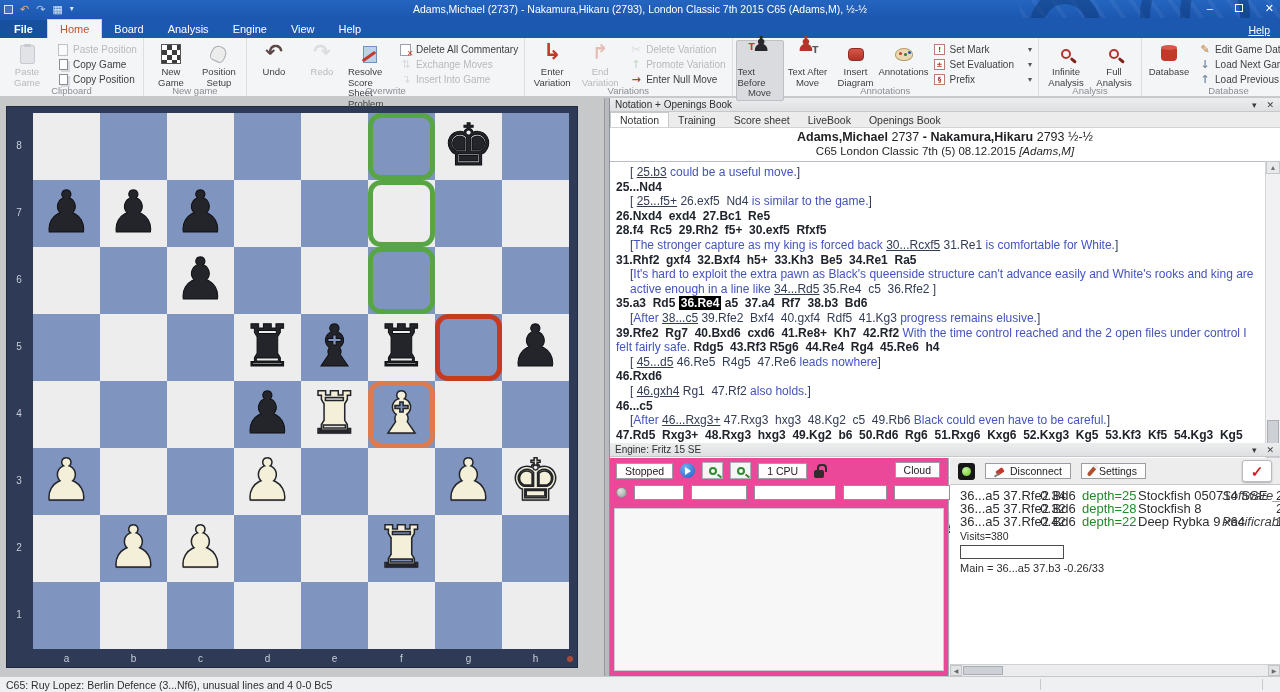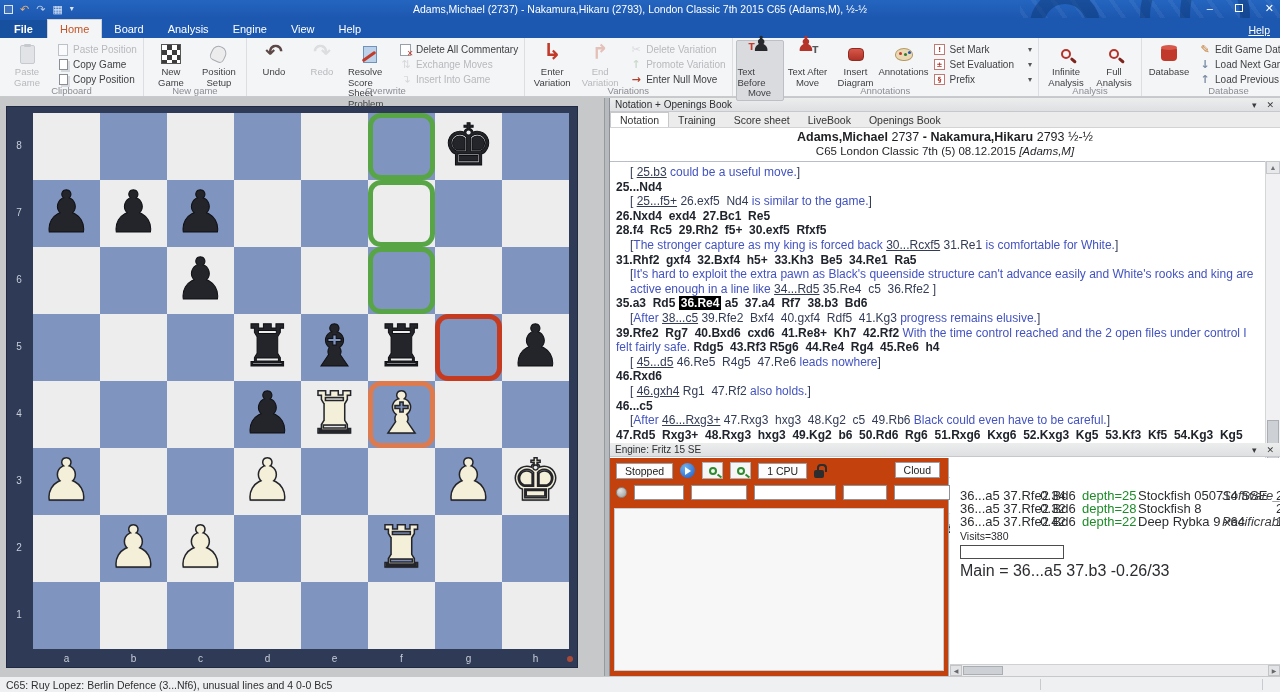--- a/index.html
+++ b/index.html
@@ -141,21 +141,21 @@
   .sym-sm{font-size:11px !important;letter-spacing:-2px;}
   .sym-ub{border-bottom:1.5px solid #2f3033;line-height:13px;}
   .sym-ob{border-top:1.5px solid #2f3033;line-height:13px;}
   .i-eraser{width:15px;height:8px;transform:skewX(-20deg);background:linear-gradient(90deg,#8fa0d8 45%,#c9ccd2 45%);border:1px solid #85878c;}
   .i-bulb{width:9px;height:9px;border-radius:50%;background:#e9e6c0;border:1px solid #a9a68a;position:relative;}
   .i-bulb::after{content:"";position:absolute;left:2px;top:8px;width:4px;height:3px;background:#a9a68a;}
 
   
   .ecap{top:345px;}
   .ebody{position:absolute;top:360px;left:0;right:0;bottom:0;}
-  .eleft{position:absolute;left:0;top:0;width:339px;bottom:0;background:#c2410c;border-right:1px solid #a6a9ad;}
+  .eleft{position:absolute;left:0;top:0;width:339px;bottom:0;background:#ec4899;border-right:1px solid #a6a9ad;}
   .ectl{position:absolute;left:6px;top:4px;display:flex;align-items:center;gap:7px;}
   .btn{background:#fdfdfd;border:1px solid #9a9da1;font-size:10.5px;padding:1px 8px;color:#222;display:inline-flex;align-items:center;gap:5px;}
   .icobtn{width:21px;height:17px;background:#f6f6f6;border:1px solid #aeb0b3;display:flex;align-items:center;justify-content:center;}
   .icon-play{width:15px;height:15px;border-radius:50%;background:radial-gradient(circle at 35% 30%,#6db2ef,#1b59c8);position:relative;}
   .icon-play::after{content:"";position:absolute;left:5px;top:4px;border-left:6px solid #fff;border-top:4px solid transparent;border-bottom:4px solid transparent;}
   .icon-magmini{width:8px;height:8px;border:2px solid #2e8b2e;border-radius:50%;position:relative;}
   .icon-magmini::after{content:"";position:absolute;left:6px;top:6px;width:5px;height:2px;background:#2e8b2e;transform:rotate(40deg);}
   .icon-lock{width:10px;height:8px;background:#2d2d2d;border-radius:2px;position:relative;margin-top:6px;}
   .icon-lock::before{content:"";position:absolute;left:3px;top:-6px;width:6px;height:6px;border:2px solid #2d2d2d;border-bottom:none;border-radius:4px 4px 0 0;}
   .cloudbtn{position:absolute;right:8px;top:4px;}
@@ -173,21 +173,21 @@
   .i-wrench{width:4px;height:12px;background:#b05030;border-radius:2px;transform:rotate(40deg);position:relative;}
   .i-wrench::after{content:"";position:absolute;left:-1px;top:-2px;width:6px;height:4px;background:#ededee;border-radius:50%;}
   .checkbtn{position:absolute;right:8px;top:2px;width:30px;height:22px;background:#fff;border:1px solid #b9bbbe;border-radius:3px;box-shadow:0 1px 2px rgba(0,0,0,.25);color:#c22;font-size:15px;font-weight:bold;text-align:center;line-height:21px;}
   .erows{position:absolute;left:0;right:0;top:30px;}
   .erow{position:relative;height:13px;font-size:13px;color:#2c2d30;white-space:nowrap;}
   .erow span{position:absolute;top:0;}
   .cm{left:10px;} .ce{left:86px;} .cd{left:132px;color:#1d8c28;}
   .cn{left:188px;} .cu{left:272px;font-style:italic;color:#3c3d40;} .ct{left:326px;}
   .evisits{position:absolute;left:10px;top:72px;font-size:10.5px;color:#2c2d30;}
   .maininput{position:absolute;left:10px;top:87px;width:104px;height:14px;border:1px solid #4c4c4c;background:#fff;}
-  .mainline{position:absolute;left:10px;top:104px;font-size:16px;color:#2c2d30;white-space:nowrap;}
+  .mainline{position:absolute;left:10px;top:104px;font-size:11px;color:#2c2d30;white-space:nowrap;}
   .hsb{position:absolute;left:0;right:0;bottom:0;height:12px;background:#ececee;border-top:1px solid #cfd0d2;}
   .hsb .harr{position:absolute;top:0;width:12px;height:11px;background:#e2e3e5;border:1px solid #c2c4c7;font-size:6px;text-align:center;line-height:10px;color:#66686c;}
   .hsb .hthumb{position:absolute;left:13px;top:1px;width:40px;height:9px;background:#cdd0d4;border:1px solid #aaadb2;}
 
   
   .statusbar{position:absolute;left:0;bottom:0;width:100%;height:16px;background:#eff0f2;border-top:1px solid #c6c8ca;font-size:10.5px;color:#2e2f31;display:flex;align-items:center;padding-left:6px;}
   .scell{position:absolute;top:2px;bottom:2px;border-left:1px solid #c9cacd;}
 </style>
 </head>
 <body>
@@ -762,20 +762,32 @@
           <span class="led-gray"></span>
           <span class="ein" style="width:50px;"></span>
           <span class="ein" style="width:56px;"></span>
           <span class="ein" style="width:82px;"></span>
           <span class="ein" style="width:44px;"></span>
           <span class="ein" style="width:56px;"></span>
         </div>
         <div class="elist"></div>
       </div>
       <div class="eright">
+        <div class="erctl">
+          <span class="ledbtn"></span>
+          <span class="btn">
+              <span class="i-plug"></span>
+              <span>Disconnect</span>
+            </span>
+          <span class="btn">
+              <span class="i-wrench"></span>
+              <span>Settings</span>
+            </span>
+          <span class="checkbtn">✓</span>
+        </div>
         <div class="erows" id="erows">
             <div class="erow">
               <span class="cm">36...a5 37.Rfe2 Bd6</span>
               <span class="ce">-0.34</span>
               <span class="cd">depth=25</span>
               <span class="cn">Stockfish 050714  SSE</span>
               <span class="cu">Software_012</span>
               <span class="ct">2</span>
             </div>
             <div class="erow">

